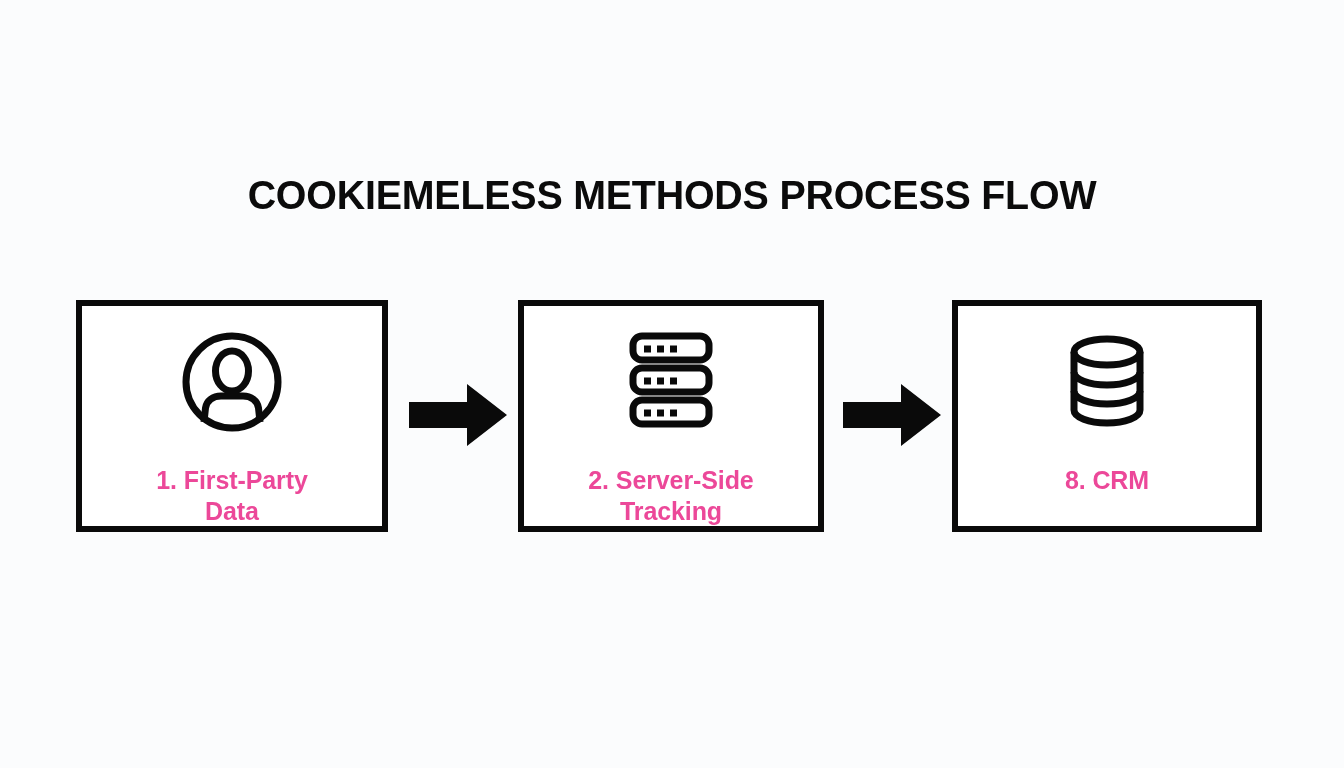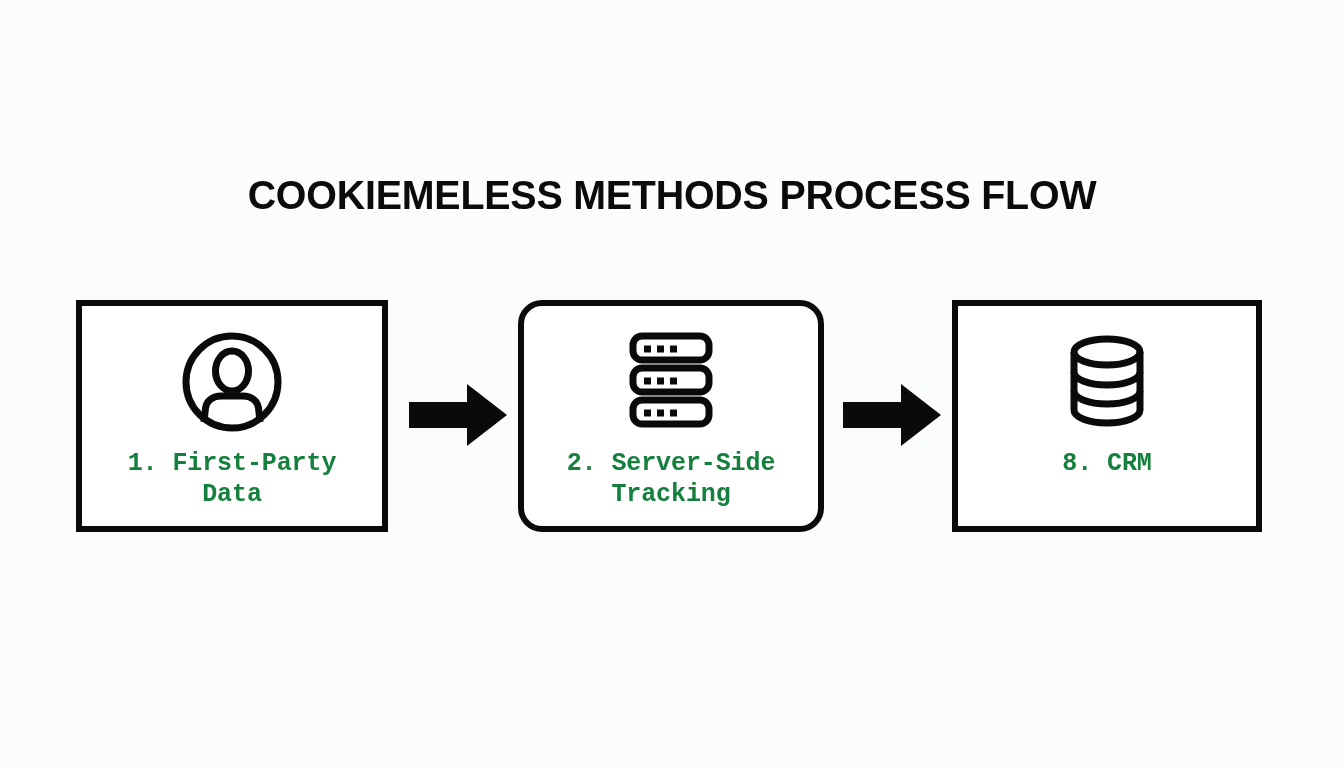--- a/index.html
+++ b/index.html
@@ -55,40 +55,40 @@
     height: 232px;
     box-sizing: border-box;
     border: 6px solid #0a0a0a;
     background: #ffffff;
     display: flex;
     flex-direction: column;
     align-items: center;
     justify-content: flex-start;
   }
   .step-box.step-1 { left: 0px;   width: 312px; }
-  .step-box.step-2 { left: 442px; width: 306px; border-radius: 24px; }
+  .step-box.step-2 { left: 442px; width: 306px; }
   .step-box.step-3 { left: 876px; width: 310px; }
 
   .step-icon {
     margin-top: 24px;
     height: 104px;
     display: flex;
     align-items: center;
     justify-content: center;
   }
   .step-icon svg { display: block; }
 
   .step-label {
-    margin-top: 14px;
+    margin-top: 31px;
     width: 100%;
     text-align: center;
-    font-family: Liberation Mono, monospace;
+    font-family: Liberation Sans, sans-serif;
     font-size: 25px;
     font-weight: 700;
-    color: #15803d;
+    color: #ec4899;
     line-height: 31px;
     letter-spacing: -0.1px;
     white-space: pre-line;
   }
 
   
   .flow-arrow {
     position: absolute;
     top: 84px;
     width: 98px;

